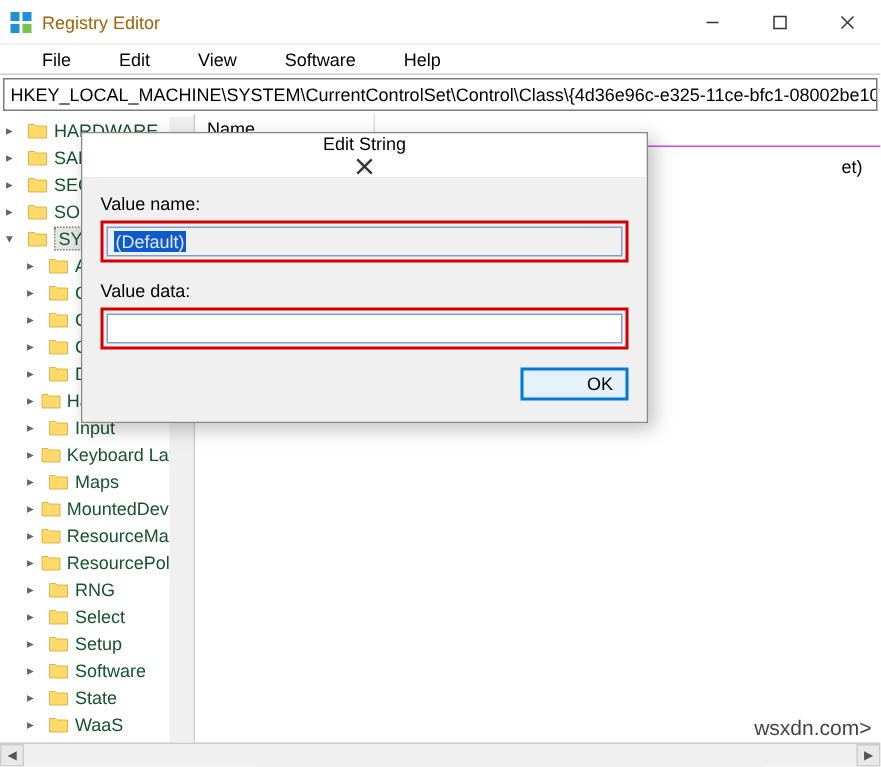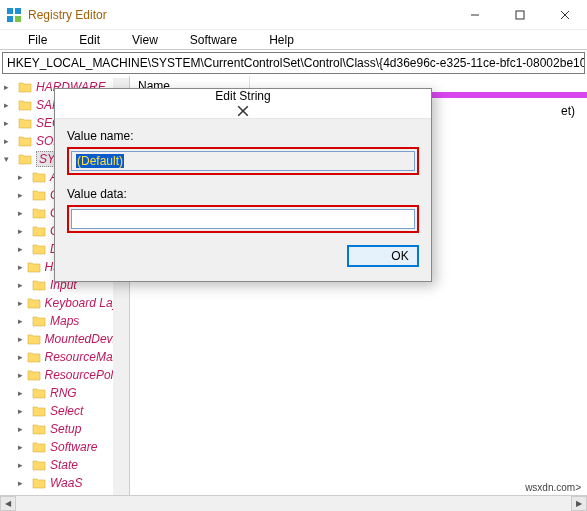--- a/index.html
+++ b/index.html
@@ -20,58 +20,58 @@
 
     
     .addressbar { height: 22px; border: 1px solid #7a7a7a; margin: 2px; display: flex; align-items: center; padding: 0 4px; background: #fff; white-space: nowrap; overflow: hidden; }
 
     
     .main { display: flex; height: calc(511px - 30px - 20px - 26px - 16px); }
     .tree { width: 130px; border-right: 1px solid #ccc; overflow: hidden; padding-top: 2px; }
     .list { flex: 1; position: relative; }
 
     
-    .list-header { display: flex; border-bottom: 6px solid #d946ef; height: 22px; flex-direction: column; }
+    .list-header { display: flex; border-bottom: 1px solid #d946ef; height: 22px; flex-direction: column; }
     .list-header .col { padding: 3px 8px; border-right: 1px solid #e0e0e0; color: #000; }
     .col-name { width: 120px; }
     .col-type { width: 130px; }
     .col-data { flex: 1; }
     .list-body { padding: 4px 8px; }
     .list-row { display: flex; align-items: center; height: 18px; gap: 4px; }
 
     
     .tree-item { display: flex; align-items: center; height: 18px; padding-left: 4px; gap: 4px; white-space: nowrap; overflow: hidden; }
     .tree-item.indent { padding-left: 18px; }
     .tree-item.selected .label { background: #e5e5e5; padding: 0 2px; border: 1px dotted #888; }
     .tree-caret { width: 10px; font-size: 9px; color: #666; }
     .folder-icon { width: 14px; height: 12px; }
     .folder-icon svg { width: 14px; height: 12px; }
-    .label { color: #be185d; font-style: italic; }
+    .label { color: #14532d; }
 
     
     .hscroll { position: absolute; bottom: 0; left: 0; right: 0; height: 16px; background: #f0f0f0; display: flex; border-top: 1px solid #ccc; }
     .hscroll .sbtn { width: 16px; height: 100%; background: #e9e9e9; border: 1px solid #ccc; display:flex; align-items:center; justify-content:center; font-size:8px; color:#555;}
     .hscroll .strack { flex:1; background:#f0f0f0; }
     .vscroll-tree { width: 16px; background:#f0f0f0; }
     .tree-wrap { display:flex; }
     .tree-col { width: 114px; overflow:hidden; }
 
     
-    .watermark { position: absolute; bottom: 18px; right: 6px; font-size: 10px; color: #444; }
+    .watermark { position: absolute; bottom: 18px; right: 6px; font-size: 14px; color: #444; }
 
     
     .overlay { position: absolute; left: 54px; top: 88px; width: 378px; background: #fff; border: 1px solid #888; box-shadow: 4px 4px 12px rgba(0,0,0,.25); }
     .dlg-title { height: 30px; display: flex; align-items: center; padding: 0 10px; border-bottom: 1px solid #e5e5e5; background: #fff; flex-direction: column; }
     .dlg-title-text { flex: 1; }
     .dlg-close { width: 30px; height: 30px; display:flex; align-items:center; justify-content:center; }
     .dlg-body { padding: 10px 12px 14px; background: #f0f0f0; }
     .field-label { margin-bottom: 4px; color: #000; }
     .field-input-wrap { border: 2px solid #d40000; padding: 2px; margin-bottom: 12px; }
     .field-input { width: 100%; height: 20px; border: 1px solid #7a9fcf; padding: 2px 4px; font-size: 12px; outline: none; }
-    .selected-text { color: #fde047; background: #0a5bcb; padding: 0 1px; }
+    .selected-text { color: #e5e5e5; background: #0a5bcb; padding: 0 1px; }
     .btn-row { display: flex; justify-content: flex-end; gap: 8px; margin-top: 6px; }
     .btn { width: 72px; height: 22px; border: 1px solid #adadad; background: #e1e1e1; font-size: 12px; display:flex; align-items:center; justify-content:center;padding-left:34px; }
     .btn.default { border: 2px solid #0078d7; background: #e5f1fb; }
   </style>
 </head>
 <body>
 
 <div class="titlebar">
   <span class="app-icon">
     <svg viewBox="0 0 16 16">

